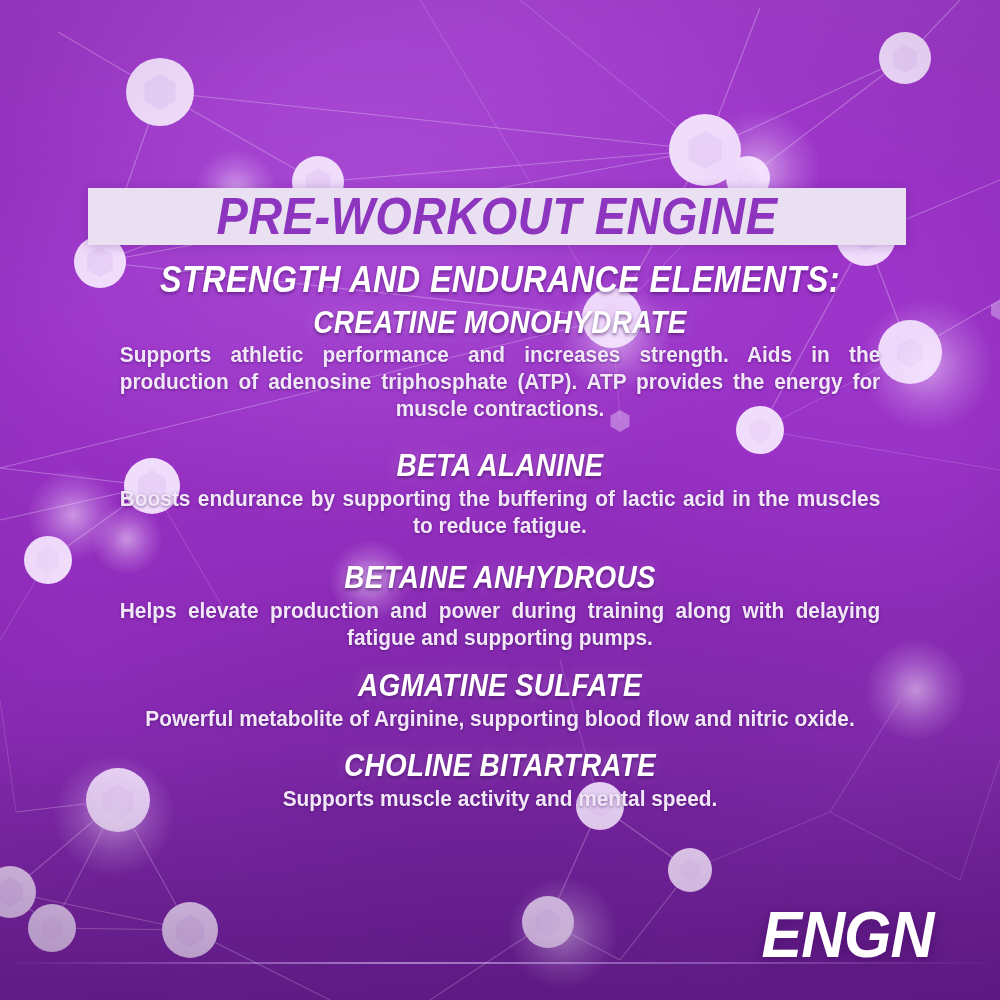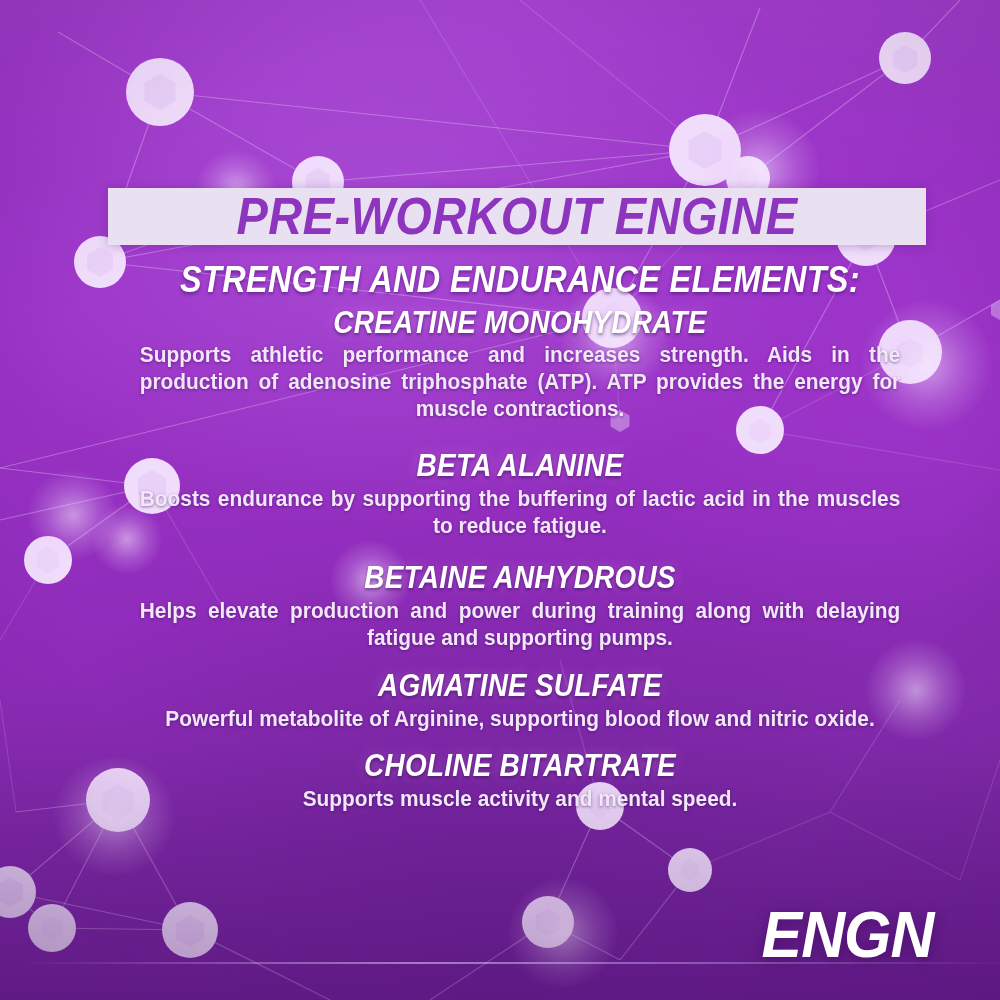--- a/index.html
+++ b/index.html
@@ -34,21 +34,21 @@
            background:radial-gradient(circle, rgba(246,230,255,.55) 0%, rgba(233,200,250,.22) 42%, rgba(200,140,235,0) 72%); }
 
   
   #vignette { position:absolute; inset:0; pointer-events:none;
     background:
       radial-gradient(ellipse 860px 880px at 50% 48%, rgba(0,0,0,0) 52%, rgba(60,10,90,.22) 100%),
       linear-gradient(to bottom, rgba(255,255,255,.05) 0%, rgba(0,0,0,0) 18%, rgba(0,0,0,0) 74%, rgba(55,8,82,.30) 100%);
   }
 
   
-  #content { position:absolute; inset:0;margin-left:20px; }
+  #content { position:absolute; inset:0; }
 
   .banner {
     position:absolute; left:88px; top:188px; width:818px; height:57px;
     background:#e9e0f2;
     box-shadow:0 1px 10px rgba(80,20,120,.30);
   }
   .banner-text {
     position:absolute; left:88px; top:186px; width:818px; height:60px;
     display:flex; align-items:center; justify-content:center;
     color:#8d35bf;

